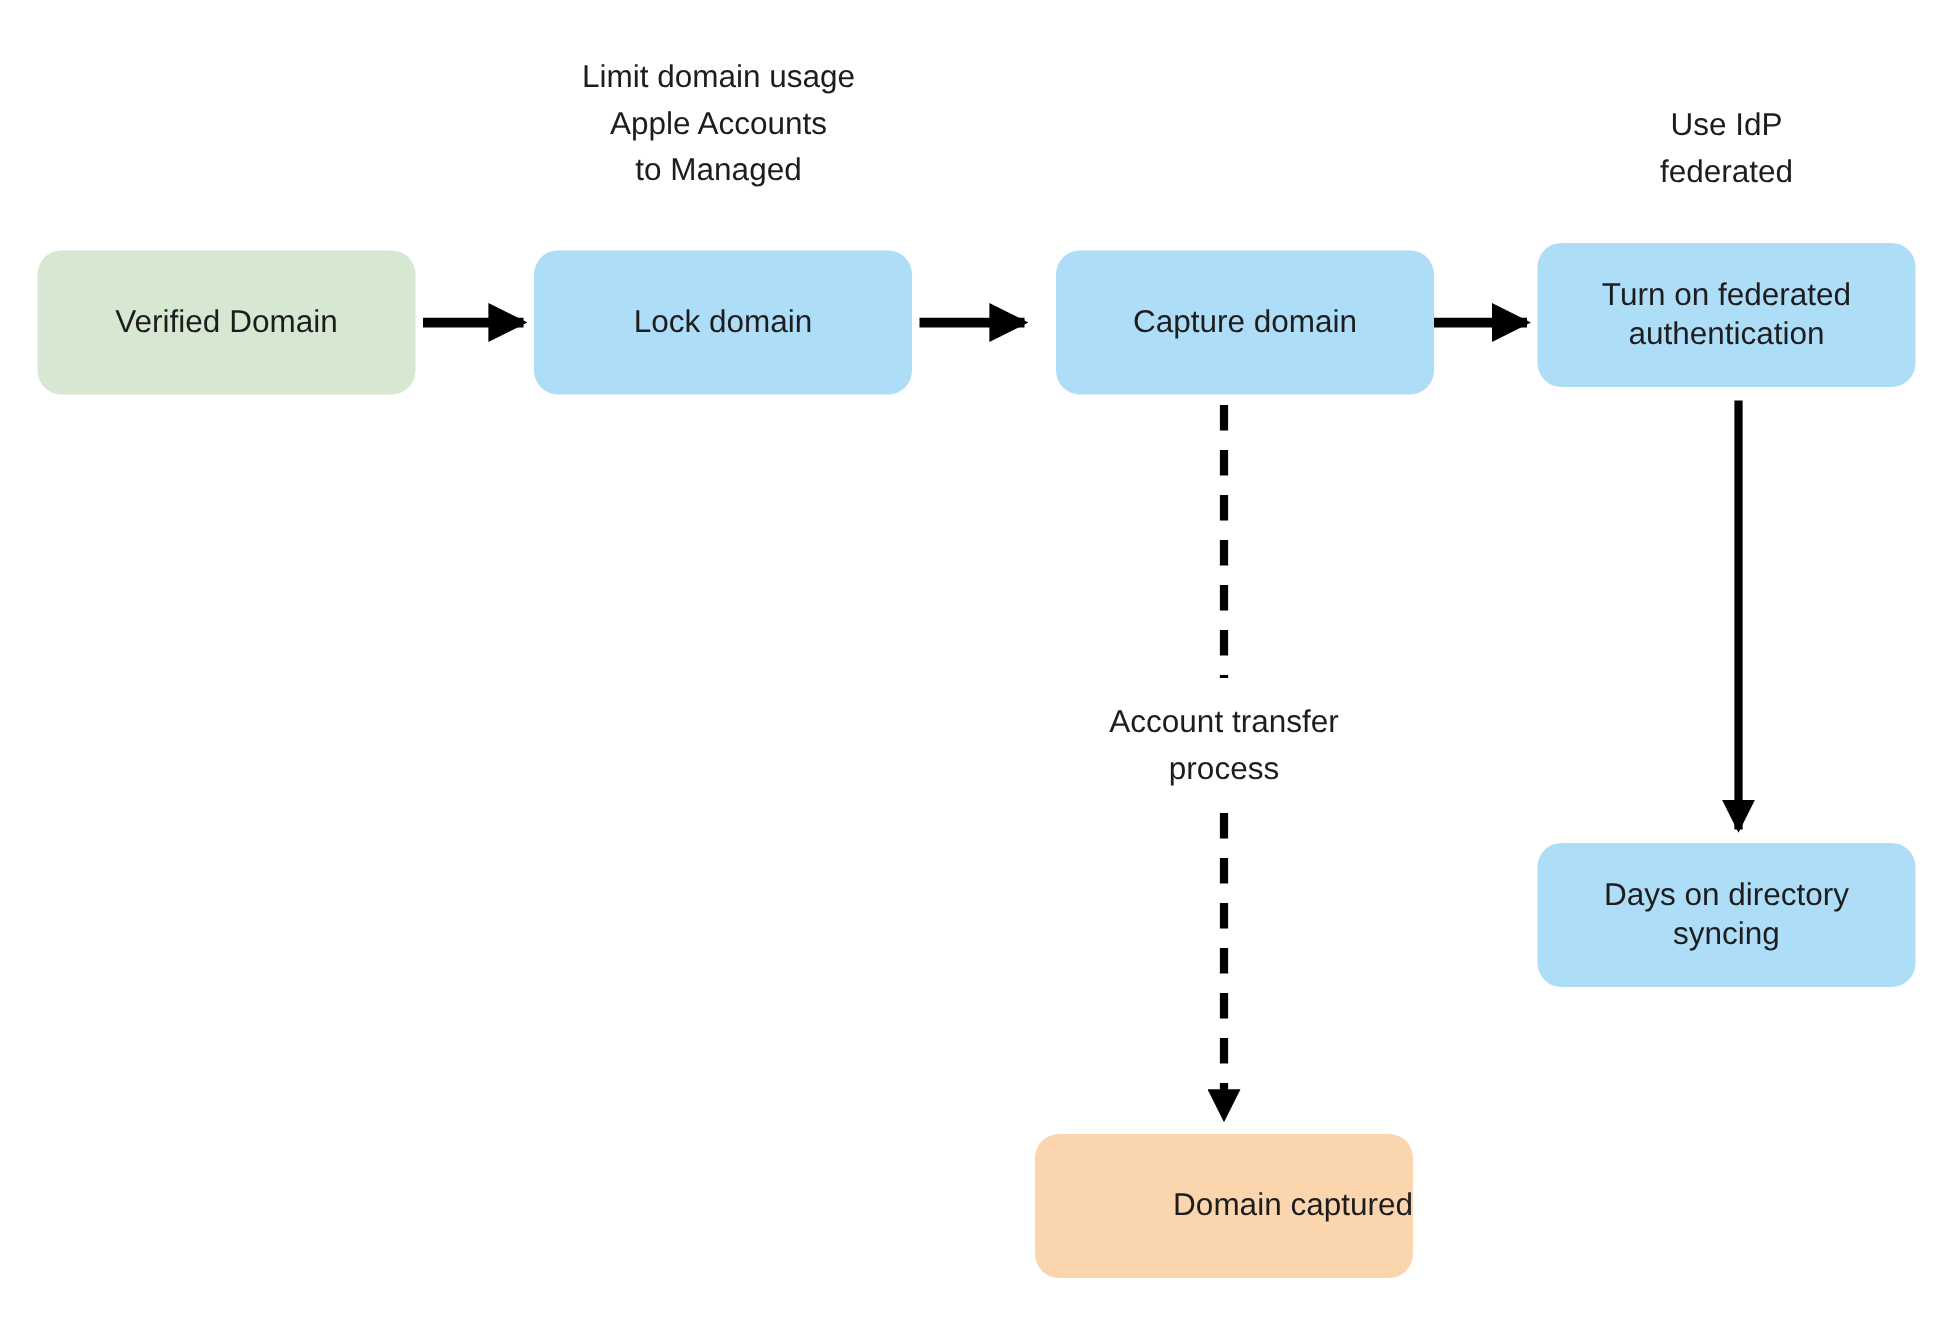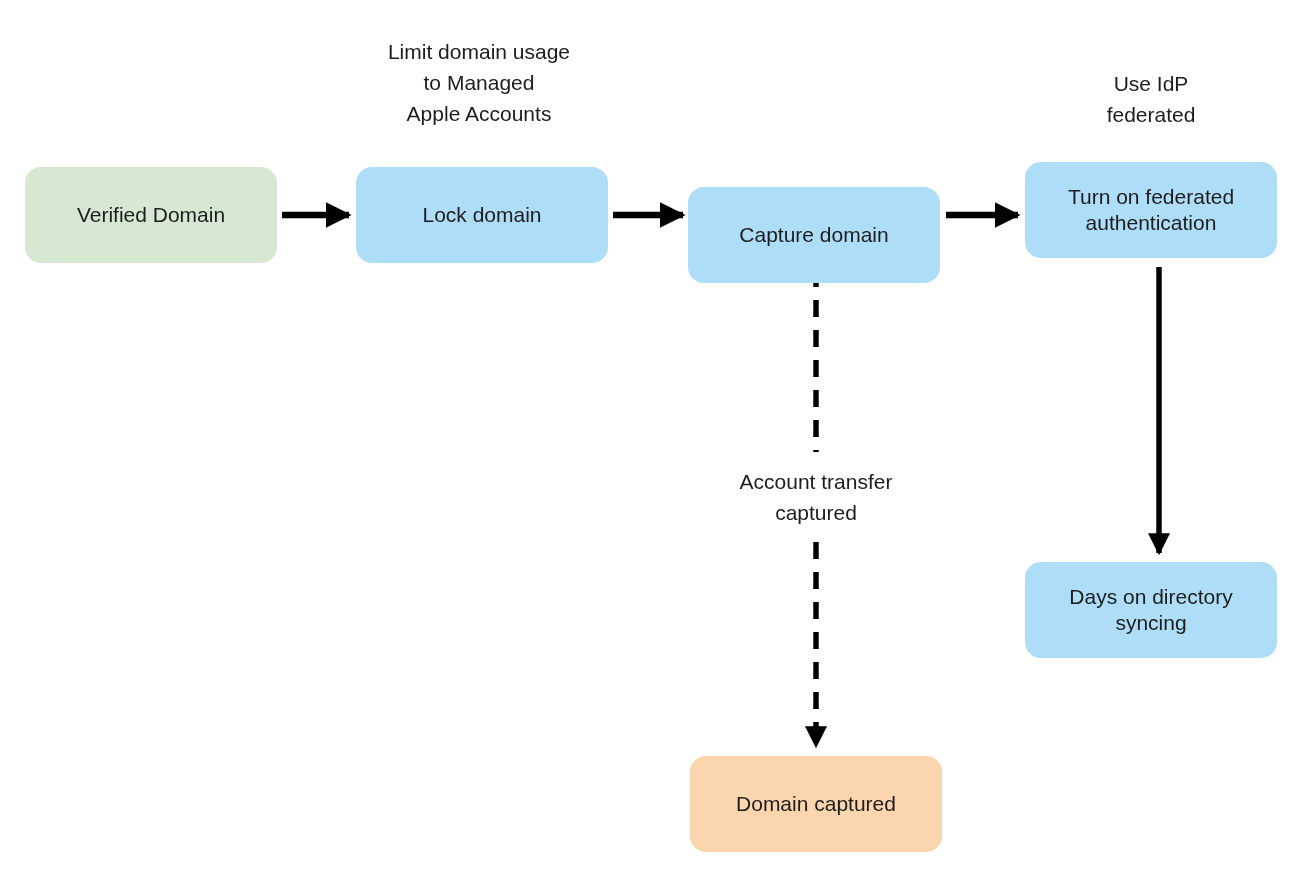--- a/index.html
+++ b/index.html
@@ -80,56 +80,56 @@
     <path class="arrow horiz" d="M282,215 H349" marker-end="url(#ah)"></path>
     <path class="arrow horiz" d="M613,215 H683" marker-end="url(#ah)"></path>
     <path class="arrow horiz" d="M946,215 H1018" marker-end="url(#ah)"></path>
     <path class="arrow vert" d="M1159,267 V553" marker-end="url(#ah)"></path>
     <path class="arrow dashed" d="M816,270 V452"></path>
     <path class="arrow dashed" d="M816,542 V746" marker-end="url(#ah)"></path>
   </svg>
 
   <div class="annotation" style="left:479px; top:36px;">
     <div>Limit domain usage</div>
+    <div>Apple Accounts</div>
     <div>to Managed</div>
-    <div>Apple Accounts</div>
   </div>
 
 
   <div class="annotation" style="left:1151px; top:68px;">
     <div>Use IdP</div>
     <div>federated</div>
   </div>
 
   <div class="annotation" style="left:816px; top:466px;">
     <div>Account transfer</div>
-    <div>captured</div>
+    <div>process</div>
   </div>
 
   <div class="annotation annotation--plain" style="left:845px; top:759px;">
     <span>30 Days</span>
   </div>
 
   <div class="node node--green" style="left:25px; top:167px;">
     <span class="label">Verified Domain</span>
   </div>
 
   <div class="node node--blue" style="left:356px; top:167px;">
     <span class="label">Lock domain</span>
   </div>
 
-  <div class="node node--blue" style="left:688px; top:167px;margin-top:20px;">
+  <div class="node node--blue" style="left:704px; top:167px;">
     <span class="label">Capture domain</span>
   </div>
 
   <div class="node node--blue" style="left:1025px; top:162px;">
     <span class="label">Turn on federated authentication</span>
   </div>
 
   <div class="node node--blue" style="left:1025px; top:562px;">
     <span class="label">Days on directory syncing</span>
   </div>
 
-  <div class="node node--orange" style="left:690px; top:756px;">
+  <div class="node node--orange" style="left:690px; top:756px;justify-content:flex-end;">
     <span class="label">Domain captured</span>
   </div>
 
 </div>
 
 </body></html>

